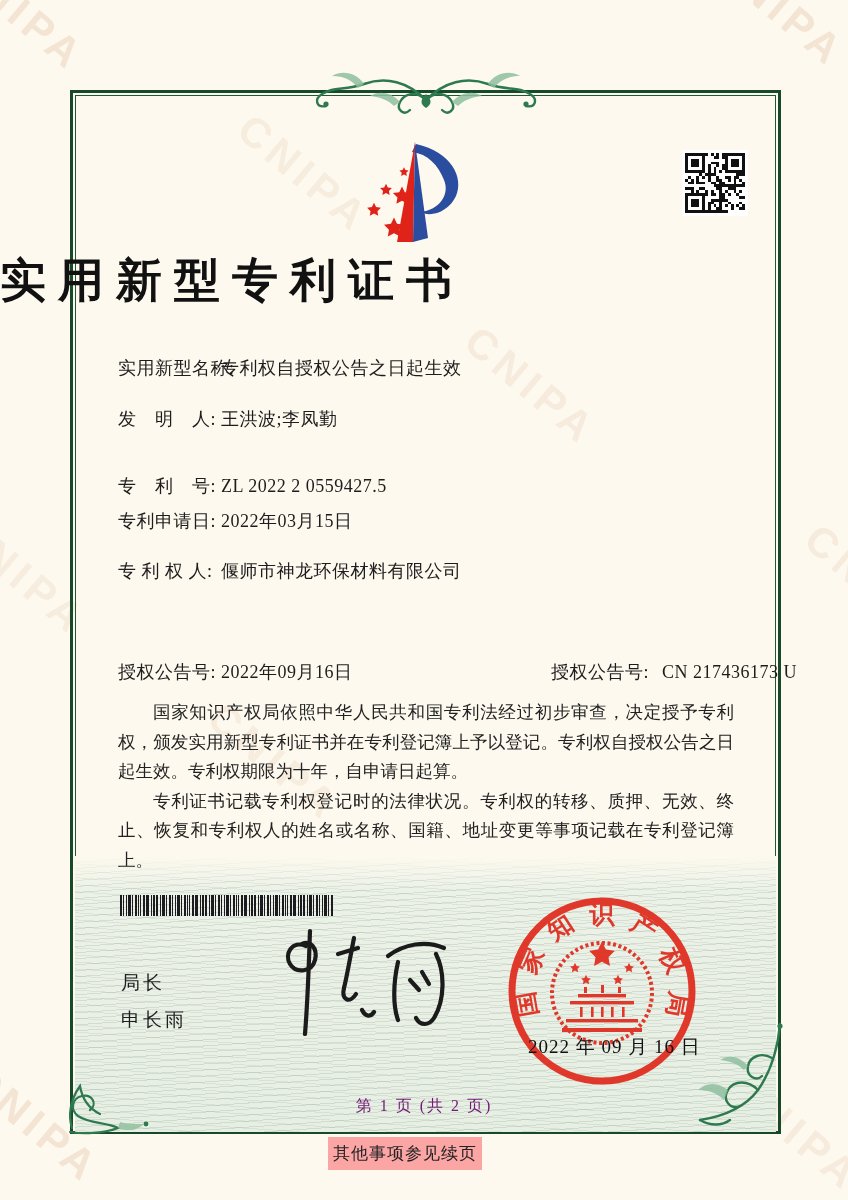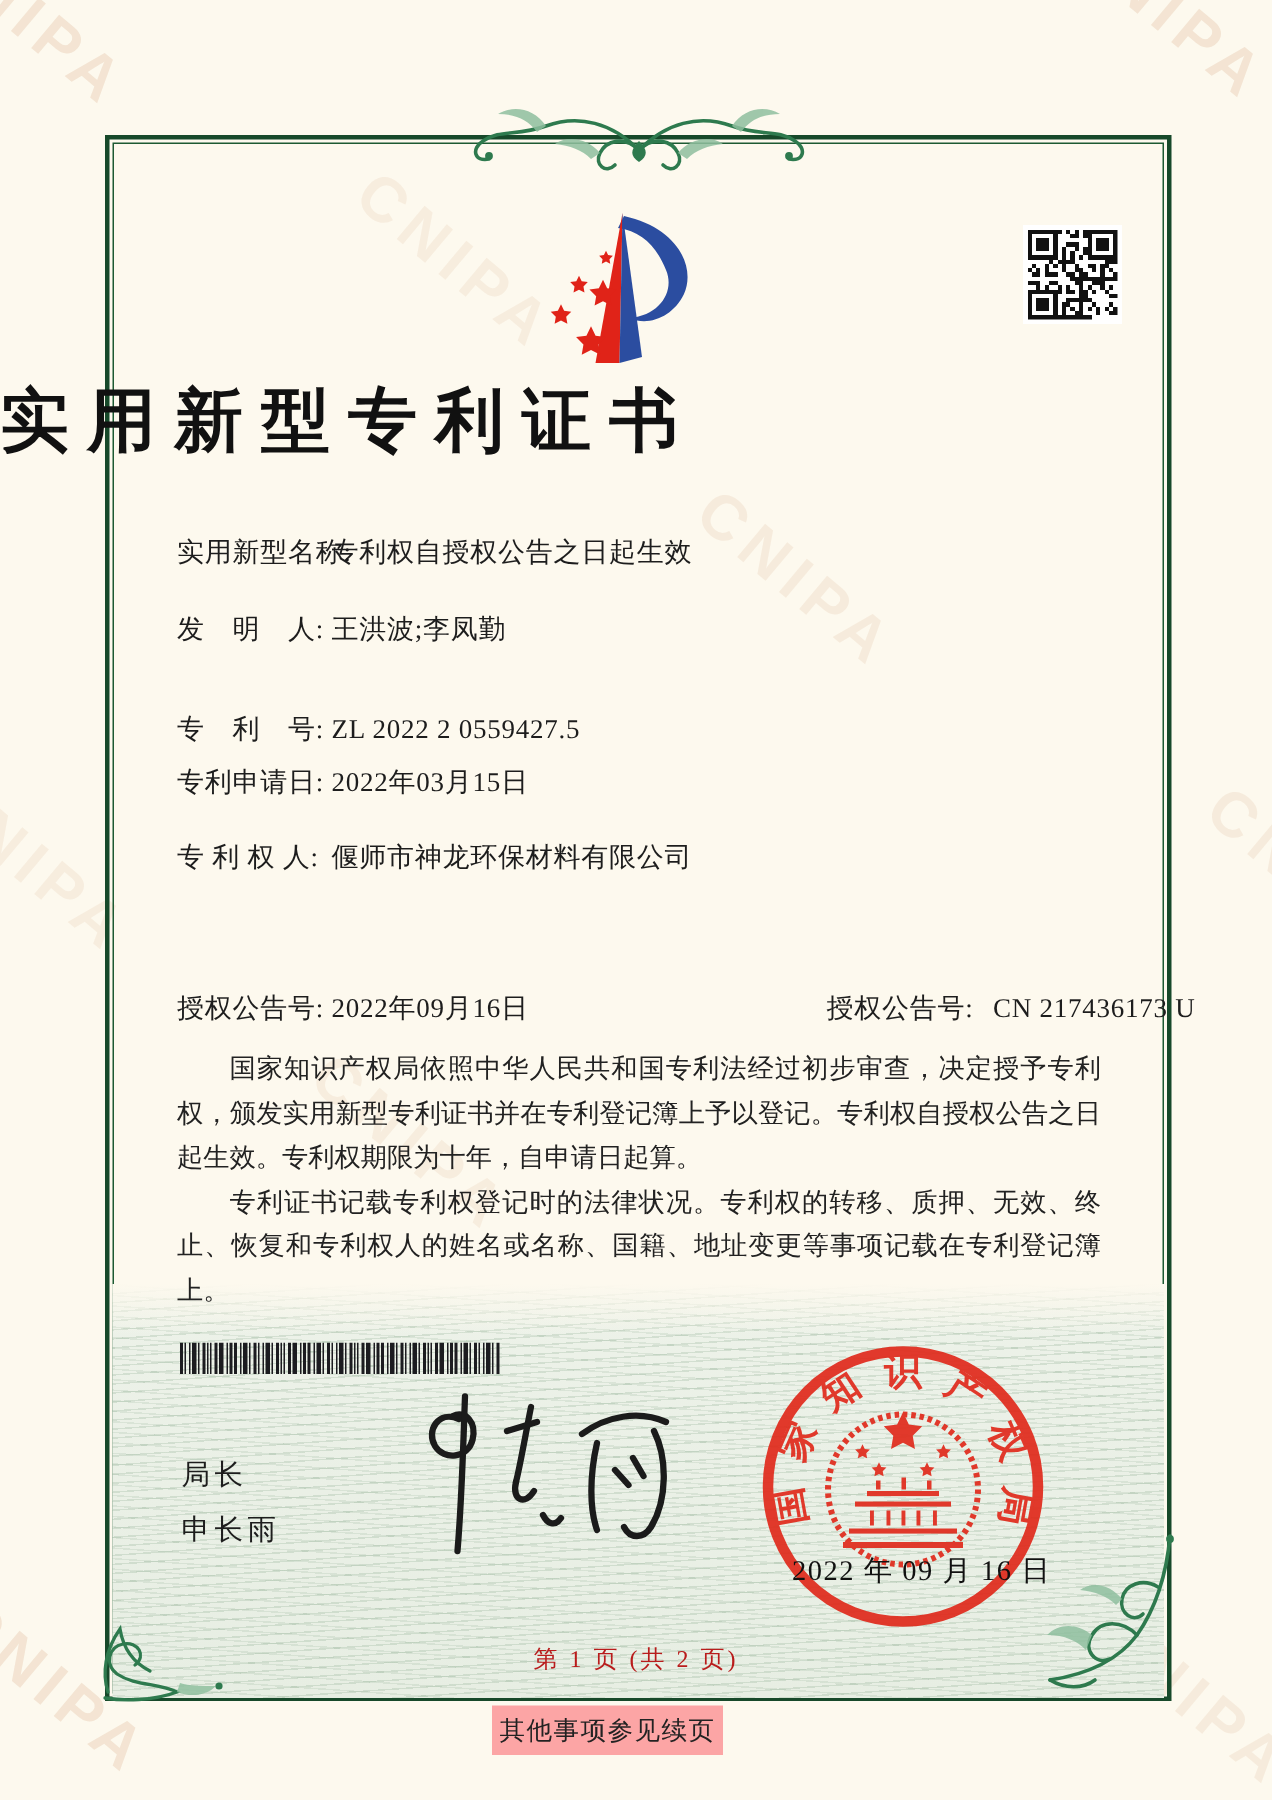--- a/index.html
+++ b/index.html
@@ -51,21 +51,21 @@
   .barcode{position:absolute;left:120px;top:895px;}
   .sig-title{position:absolute;left:121px;top:970px;font-size:19px;letter-spacing:3px;}
   .sig-name{position:absolute;left:121px;top:1007px;font-size:19px;letter-spacing:3px;}
   .signature{position:absolute;left:268px;top:926px;}
 
   .seal{position:absolute;left:502px;top:891px;}
   .seal-date{position:absolute;left:528px;top:1034px;font-size:19px;letter-spacing:1px;
              color:#111;white-space:nowrap;}
 
   .page-info{position:absolute;left:0;right:0;top:1096px;text-align:center;
-             font-size:16px;letter-spacing:2px;color:#b91c1c;}
+             font-size:16px;letter-spacing:2px;color:#701a75;}
 
   .note-box{position:absolute;left:328px;top:1137px;width:154px;height:33px;
             background:#fca5a5;text-align:center;line-height:33px;font-size:17px;
             letter-spacing:1px;color:#222;}
 </style>
 </head>
 <body>
 
 <div class="page">
 

